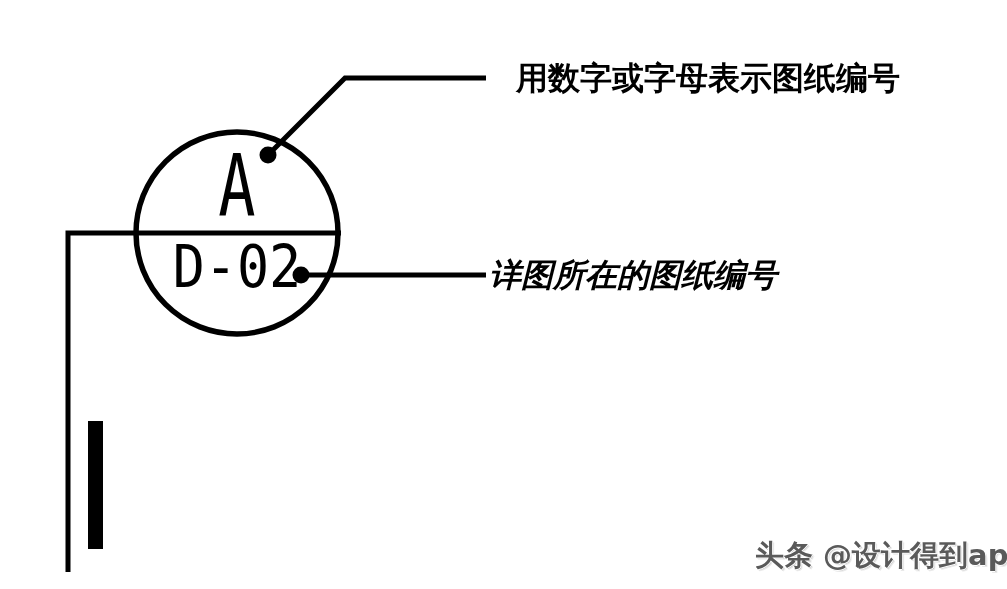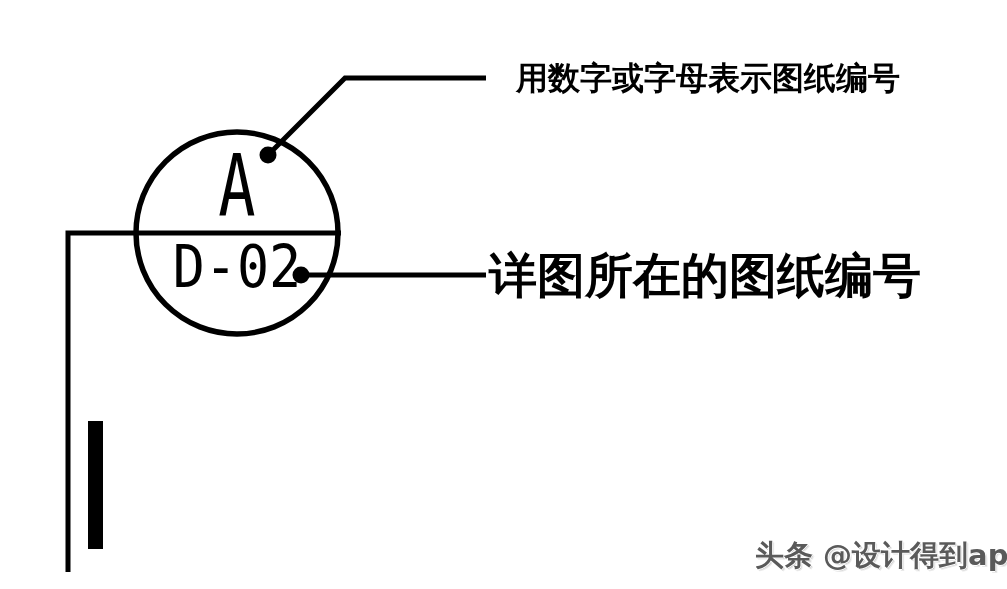--- a/index.html
+++ b/index.html
@@ -34,22 +34,23 @@
   }
   #label-top {
     left: 516px;
     top: 52px;
     font-size: 32px;
     line-height: 52px;
   }
   #label-bottom {
     left: 489px;
     top: 249px;
-    font-size: 48px;
+    font-size: 32px;
     line-height: 52px;
+    font-style: italic;
   }
   .sym-text {
     position: absolute;
     color: #000000;
     font-family: "DejaVu Sans Mono", "Liberation Mono", monospace;
     font-weight: 400;
     white-space: nowrap;
     text-align: center;
   }
   #sym-upper {

